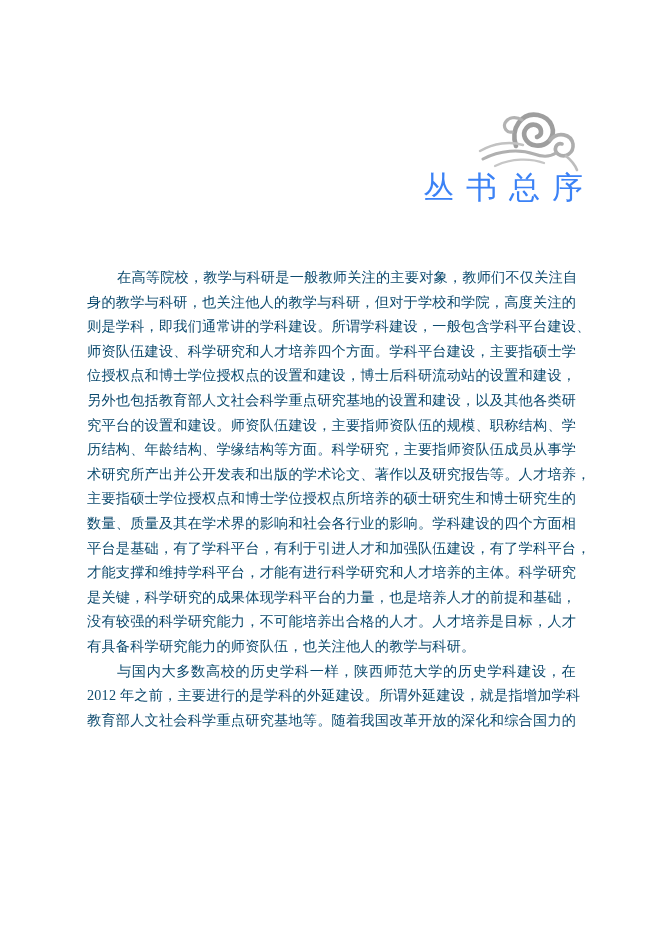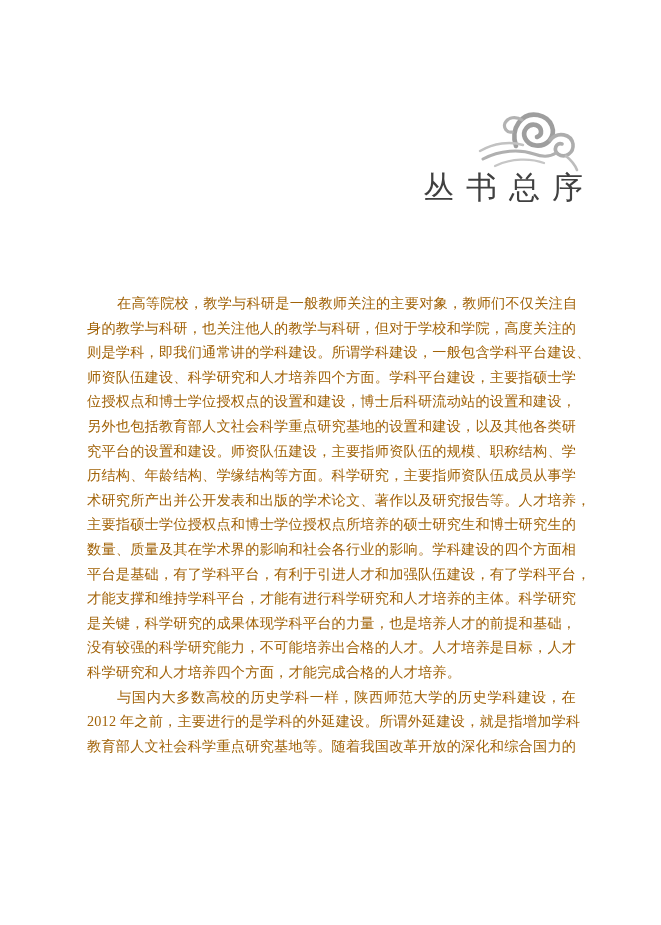--- a/index.html
+++ b/index.html
@@ -21,33 +21,33 @@
     top: 104px;
     width: 102px;
     height: 70px;
   }
   .page-title {
     position: absolute;
     top: 167px;
     right: 78px;
     font-size: 31px;
     font-weight: 400;
-    color: #404040;
+    color: #3b82f6;
     letter-spacing: 12px;
     margin-right: -12px;
     white-space: nowrap;
     font-family: "DejaVu Serif", "Liberation Serif", serif;
   }
   .body-text {
     position: absolute;
     left: 87px;
-    top: 291px;
+    top: 265px;
     width: 489px;
     font-size: 14.2px;
-    color: #a16207;
+    color: #0c4a6e;
   }
   .line {
     height: 24.6px;
     line-height: 24.6px;
     text-align: justify;
     text-align-last: justify;
     white-space: nowrap;
     letter-spacing: 0.2px;
   }
   .line.first {
@@ -93,21 +93,21 @@
         <div class="line">另外也包括教育部人文社会科学重点研究基地的设置和建设，以及其他各类研</div>
         <div class="line">究平台的设置和建设。师资队伍建设，主要指师资队伍的规模、职称结构、学</div>
         <div class="line">历结构、年龄结构、学缘结构等方面。科学研究，主要指师资队伍成员从事学</div>
         <div class="line">术研究所产出并公开发表和出版的学术论文、著作以及研究报告等。人才培养，</div>
         <div class="line">主要指硕士学位授权点和博士学位授权点所培养的硕士研究生和博士研究生的</div>
         <div class="line">数量、质量及其在学术界的影响和社会各行业的影响。学科建设的四个方面相</div>
         <div class="line">平台是基础，有了学科平台，有利于引进人才和加强队伍建设，有了学科平台，</div>
         <div class="line">才能支撑和维持学科平台，才能有进行科学研究和人才培养的主体。科学研究</div>
         <div class="line">是关键，科学研究的成果体现学科平台的力量，也是培养人才的前提和基础，</div>
         <div class="line">没有较强的科学研究能力，不可能培养出合格的人才。人才培养是目标，人才</div>
-        <div class="line last">科学研究和人才培养四个方面，才能完成合格的人才培养。</div>
+        <div class="line last">有具备科学研究能力的师资队伍，也关注他人的教学与科研。</div>
       </div>
       <div>
         <div class="line first">与国内大多数高校的历史学科一样，陕西师范大学的历史学科建设，在</div>
         <div class="line">2012 年之前，主要进行的是学科的外延建设。所谓外延建设，就是指增加学科</div>
         <div class="line last">教育部人文社会科学重点研究基地等。随着我国改革开放的深化和综合国力的</div>
       </div>
     </div>
 
 </div>
 

